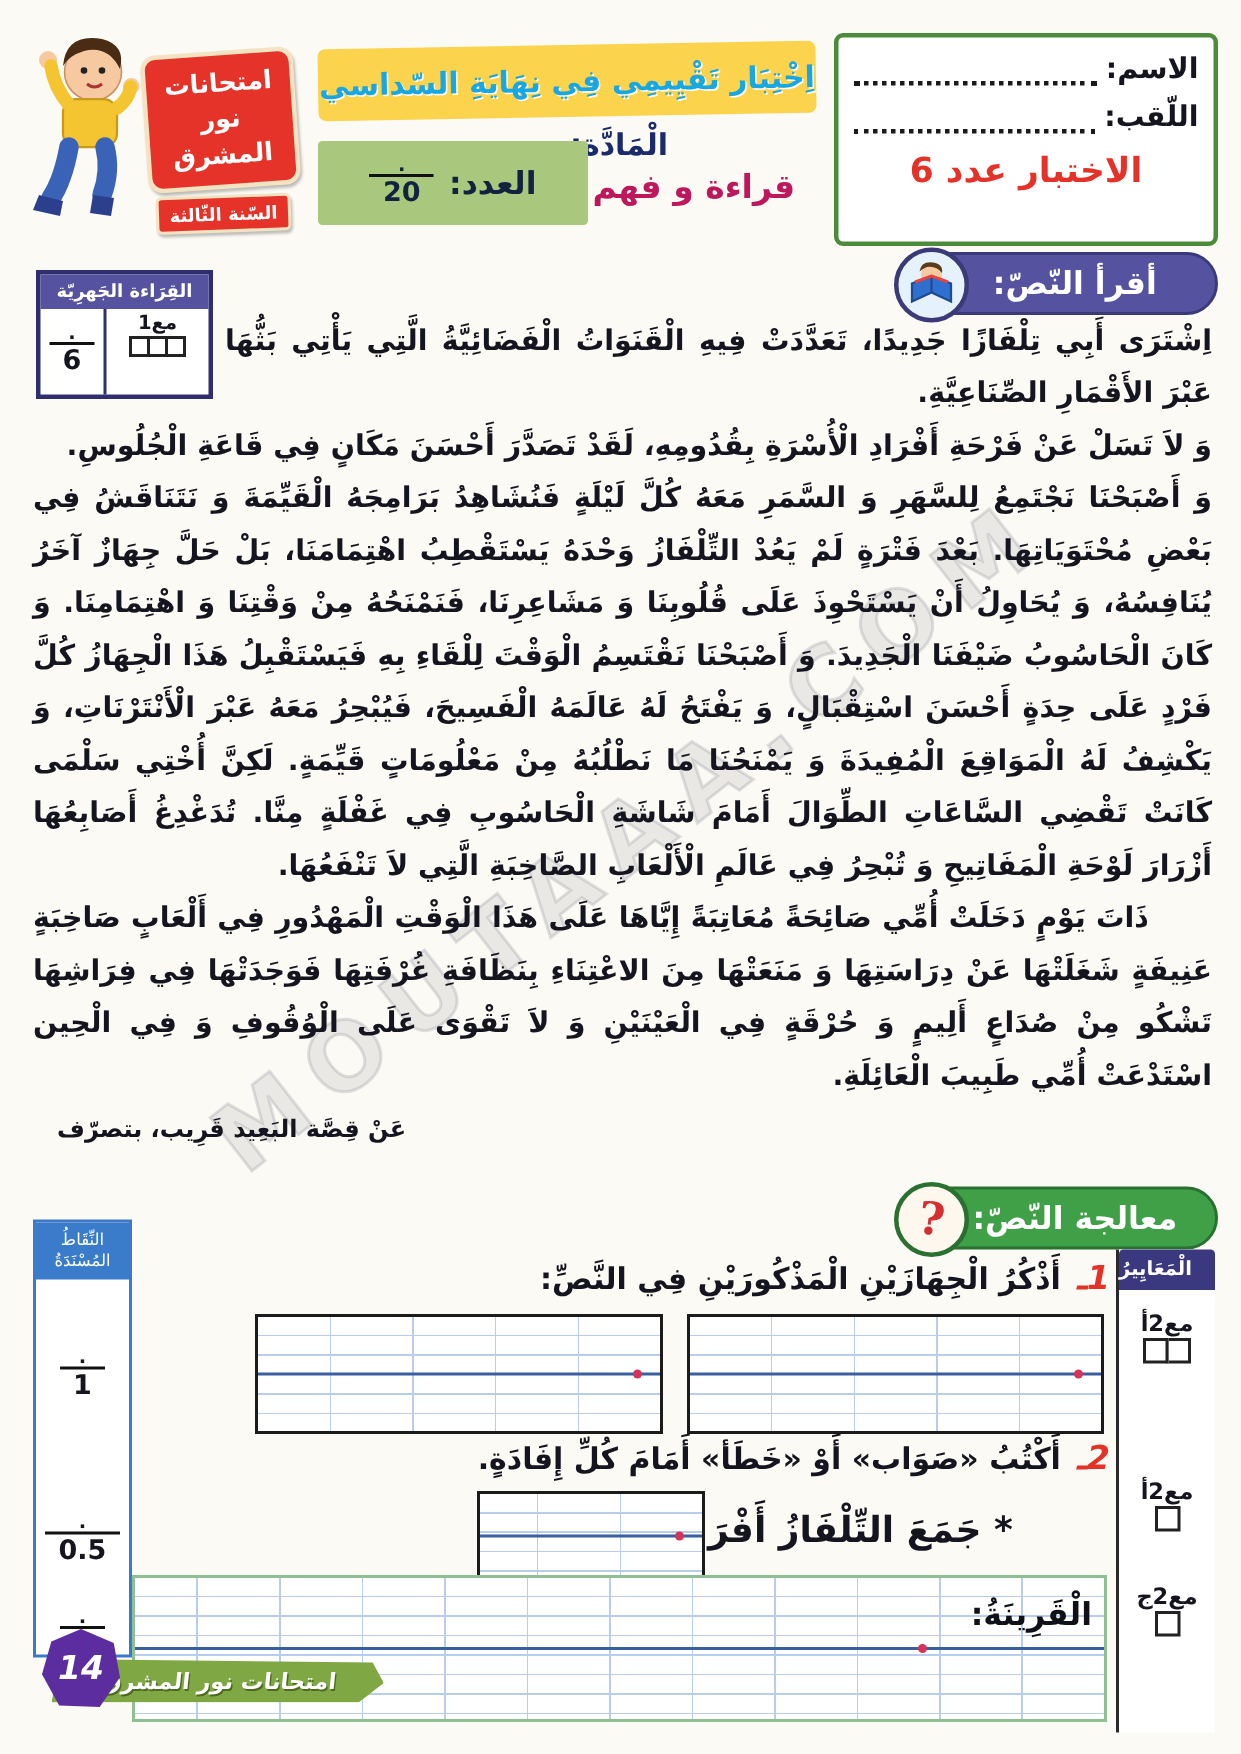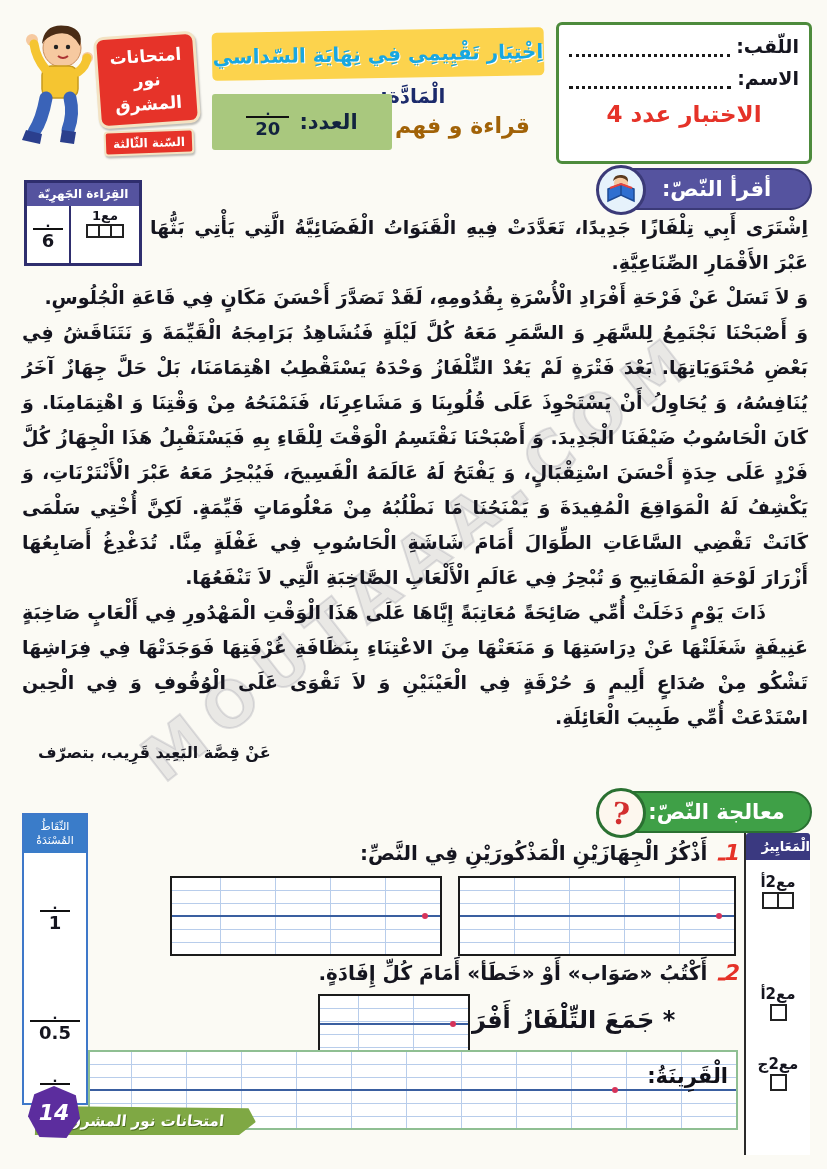--- a/index.html
+++ b/index.html
@@ -31,21 +31,21 @@
     display:flex; align-items:center; justify-content:center;
     font-size:20px; font-weight:bold; color:#18a7e0;
     text-shadow:1px 1px 0 #fff;
   }
   .subject-label {
     left:380px; top:84px; width:165px; text-align:left;
     font-size:20px; font-weight:bold; color:#1b2a6b;
   }
   .subject-value {
     left:380px; top:113px; width:165px; text-align:center;
-    font-size:22px; font-weight:bold; color:#a16207;
+    font-size:22px; font-weight:bold; color:#be185d;
   }
   .score-box {
     left:212px; top:94px; width:180px; height:56px;
     background:#a9c87e; border-radius:3px;
     display:flex; align-items:center; justify-content:center; gap:10px;
     font-size:21px; font-weight:bold; color:#13233f;
   }
   .name-box {
     left:556px; top:22px; width:256px; height:142px;
     background:#fff; border:3px solid #4d8b3c; border-radius:6px;
@@ -121,21 +121,21 @@
   .p-indent { text-indent:42px; margin-top:6px; }
   .attribution { text-align:left; padding-left:16px; font-size:16px; margin-top:2px; }
 
   
   .criteria-col {
     left:744px; top:833px; width:66px; height:322px;
     background:#fff; border-left:2px solid #2a2a2a;
   }
   .criteria-header {
     background:#3a3980; color:#fff; font-size:13px; font-weight:bold;
-    text-align:right; padding:6px 0; border-radius:3px 3px 0 0;
+    text-align:left; padding:6px 0; border-radius:3px 3px 0 0;
   }
   .crit-item { position:absolute; width:100%; text-align:center; font-size:15px; font-weight:bold; }
   .crit-item .cb { width:17px; height:17px; }
 
   .points-col {
     left:22px; top:813px; width:66px; height:292px;
     background:#fff; border:2.5px solid #3e78c9;
   }
   .points-header {
     background:#3a7cc9; color:#fff; font-size:11px; font-weight:normal;
@@ -154,21 +154,21 @@
     position:absolute; background-color:#fff; border:2.5px solid #1b1b1b;
     background-image:
       repeating-linear-gradient(to bottom, transparent 0, transparent 12px, #b8cdeb 12px, #b8cdeb 13px),
       repeating-linear-gradient(to left, transparent 0, transparent 54px, #b8cdeb 54px, #b8cdeb 55px);
   }
   .ruled::before { content:""; position:absolute; left:0; right:0; top:50%; margin-top:-1px; height:2px; background:#3a5fa0; }
   .ruled::after  { content:""; position:absolute; right:12px; top:50%; margin-top:-3px; width:6px; height:6px; border-radius:50%; background:#d6335a; }
   .box-a { left:458px; top:876px; width:278px; height:80px; }
   .box-b { left:170px; top:876px; width:272px; height:80px; }
   .box-small { left:318px; top:994px; width:152px; height:60px; border-width:2px; }
-  .box-clue { left:88px; top:1050px; width:650px; height:80px; border:2px solid #8fbf92; }
+  .box-clue { left:88px; top:1050px; width:650px; height:98px; border:2px solid #8fbf92; }
   .box-clue::after { right:118px; }
 
   
   .footer-ribbon {
     left:36px; top:1106px; width:220px; height:29px;
     background:#7fa844; transform:skewX(-6deg);
     clip-path:polygon(0 0, 96% 8%, 100% 55%, 93% 100%, 0 100%);
     display:flex; align-items:center; justify-content:center;
     color:#fff; font-weight:bold; font-size:15px;
     text-shadow:1px 1px 0 #4c6b1f;
@@ -219,28 +219,28 @@
 <div class="abs score-box">
   <span>العدد:</span>
   <span class="frac">
     <span class="num">·</span>
     <span class="den">20</span>
   </span>
 </div>
 
 <div class="abs name-box">
   <div class="name-row">
+    <span>الاسم:</span>
+    <span class="dotted-line"></span>
+  </div>
+  <div class="name-row">
     <span>اللّقب:</span>
     <span class="dotted-line"></span>
   </div>
-  <div class="name-row">
-    <span>الاسم:</span>
-    <span class="dotted-line"></span>
-  </div>
-  <div class="exam-number">الاختبار عدد 4</div>
+  <div class="exam-number">الاختبار عدد 6</div>
 </div>
 
 <div class="abs badge badge-reading">
   <div class="badge-circle">
     <svg width="38" height="38" viewBox="0 0 38 38">
       <circle cx="19" cy="12" r="7" fill="#f6c9a0"></circle>
       <path d="M11 10 Q12 3 20 4 Q27 5 26 11 Q22 6 16 7 Q13 8 11 10Z" fill="#5b3a1e"></path>
       <path d="M6 30 L19 24 L32 30 L32 18 L19 13 L6 18 Z" fill="#2f6fd0" stroke="#1d4a94" stroke-width="1.5"></path>
       <path d="M19 13 L19 24" stroke="#1d4a94" stroke-width="1.5"></path>
       <path d="M8 17 L19 13 L30 17" fill="none" stroke="#e8433e" stroke-width="2"></path>

